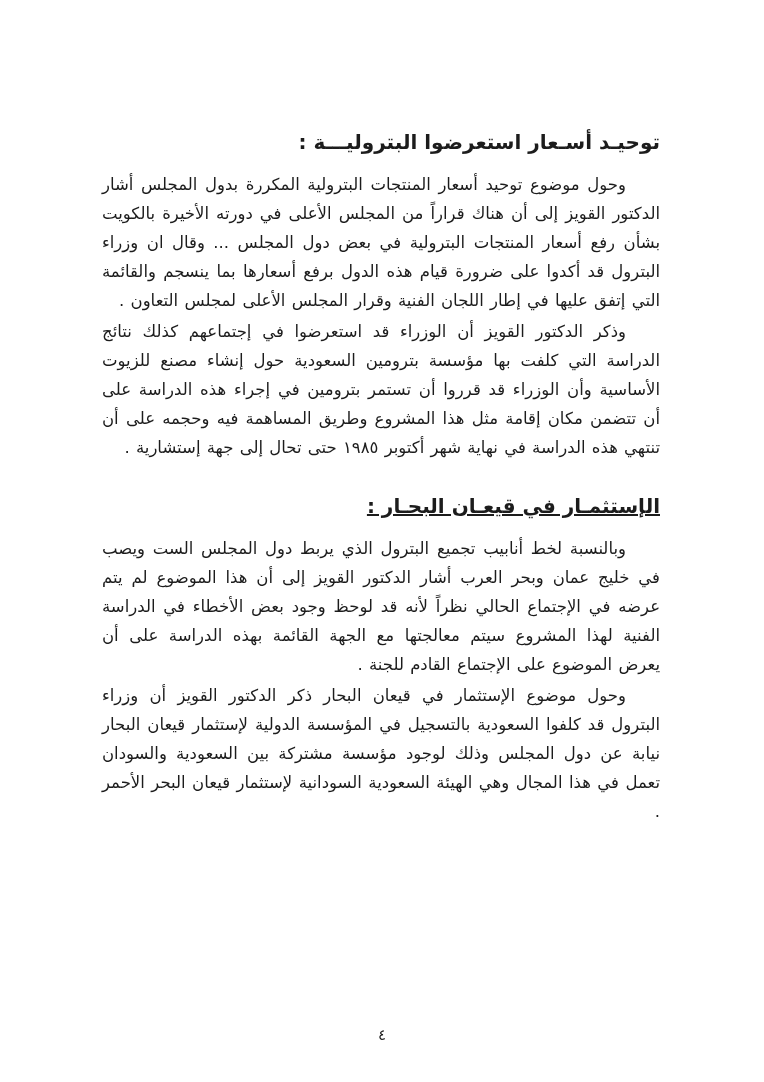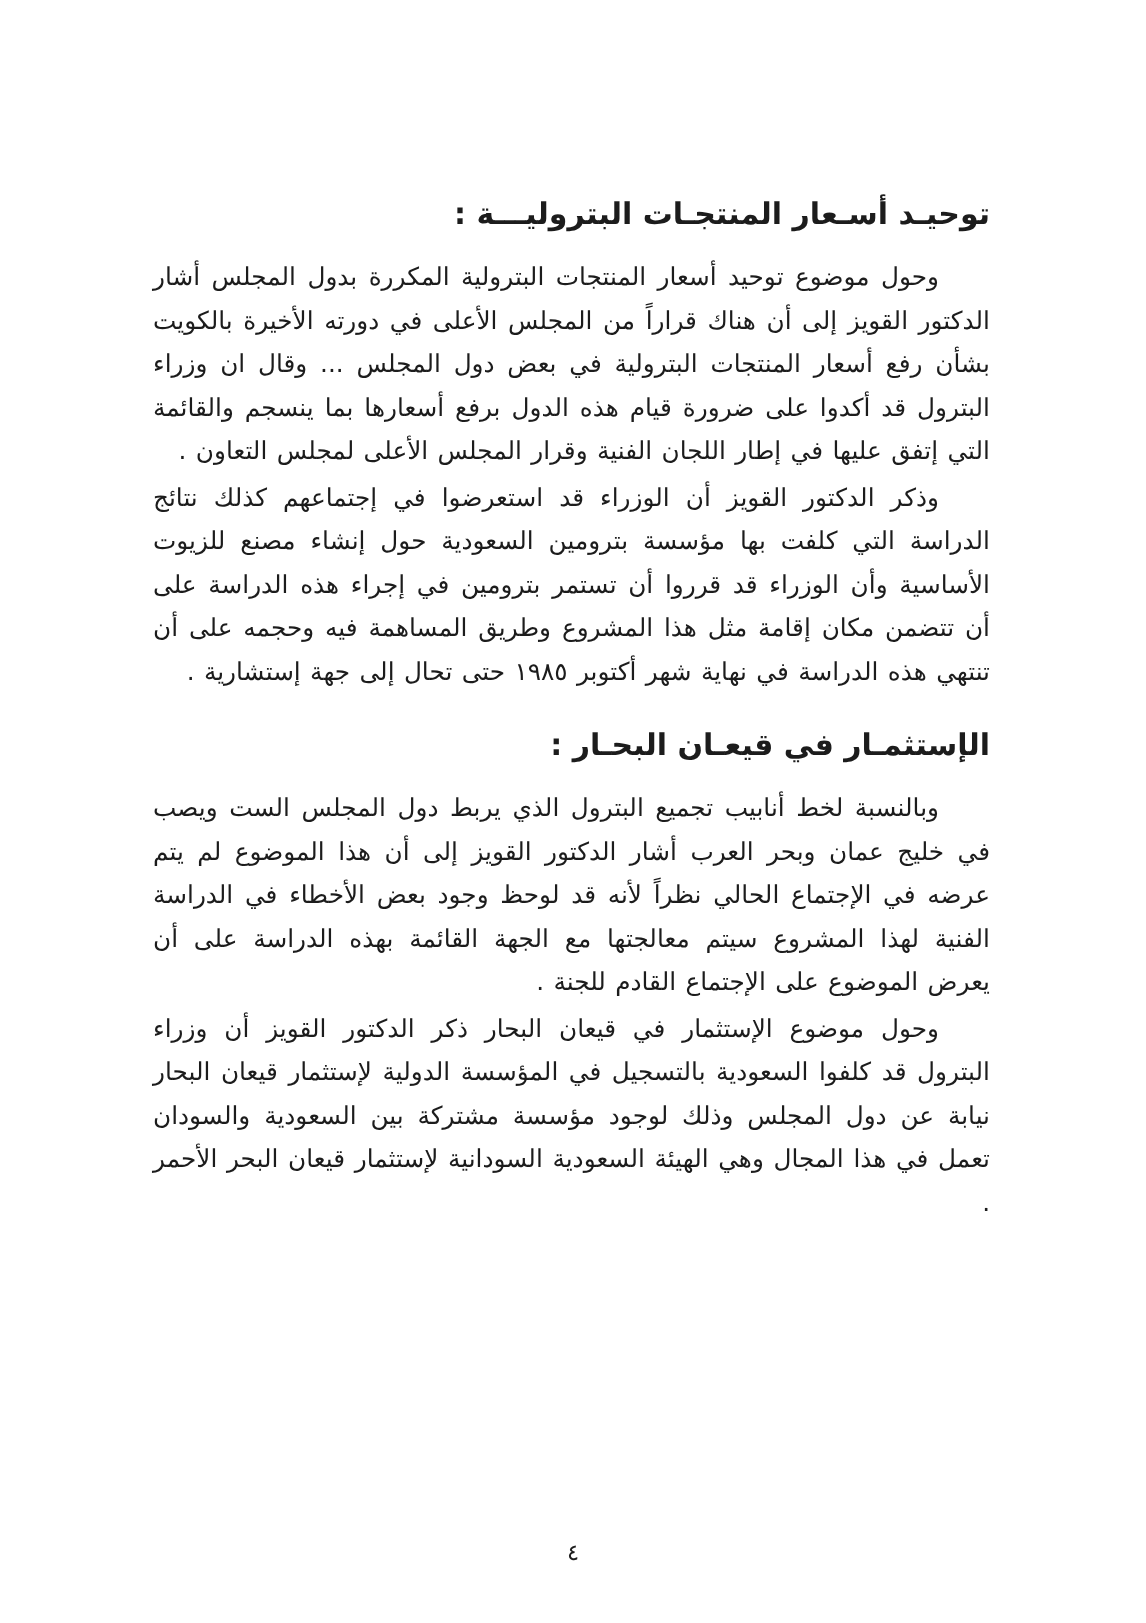--- a/index.html
+++ b/index.html
@@ -31,21 +31,22 @@
   }
   .heading {
     font-size: 20px;
     font-weight: bold;
     letter-spacing: 0.5px;
     margin: 0 0 14px 0;
     line-height: 1.4;
     text-align: right;
   }
   .heading.second {
-    margin-top: 20px;
+    margin-top: 30px;
+    text-decoration: underline;
   }
   .para {
     font-size: 16.5px;
     line-height: 29px;
     margin: 0 0 2px 0;
     text-indent: 34px;
     word-spacing: 1px;
   }
   .page-number {
     position: absolute;
@@ -56,21 +57,21 @@
     font-size: 15px;
     color: #1c1c1c;
   }
 </style>
 </head>
 <body>
 
 <div class="page">
   <div class="content">
 
-    <h2 class="heading">توحيـد أسـعار المنتجـات البتروليـــة :</h2>
+    <h2 class="heading">توحيـد أسـعار استعرضوا البتروليـــة :</h2>
 
     <p class="para">وحول موضوع توحيد أسعار المنتجات البترولية المكررة بدول المجلس أشار الدكتور القويز إلى أن هناك قراراً من المجلس الأعلى في دورته الأخيرة بالكويت بشأن رفع أسعار المنتجات البترولية في بعض دول المجلس ... وقال ان وزراء البترول قد أكدوا على ضرورة قيام هذه الدول برفع أسعارها بما ينسجم والقائمة التي إتفق عليها في إطار اللجان الفنية وقرار المجلس الأعلى لمجلس التعاون .</p>
 
 
     <p class="para">وذكر الدكتور القويز أن الوزراء قد استعرضوا في إجتماعهم كذلك نتائج الدراسة التي كلفت بها مؤسسة بترومين السعودية حول إنشاء مصنع للزيوت الأساسية وأن الوزراء قد قرروا أن تستمر بترومين في إجراء هذه الدراسة على أن تتضمن مكان إقامة مثل هذا المشروع وطريق المساهمة فيه وحجمه على أن تنتهي هذه الدراسة في نهاية شهر أكتوبر ١٩٨٥ حتى تحال إلى جهة إستشارية .</p>
 
     <h2 class="heading second">الإستثمـار في قيعـان البحـار :</h2>
 
     <p class="para">وبالنسبة لخط أنابيب تجميع البترول الذي يربط دول المجلس الست ويصب في خليج عمان وبحر العرب أشار الدكتور القويز إلى أن هذا الموضوع لم يتم عرضه في الإجتماع الحالي نظراً لأنه قد لوحظ وجود بعض الأخطاء في الدراسة الفنية لهذا المشروع سيتم معالجتها مع الجهة القائمة بهذه الدراسة على أن يعرض الموضوع على الإجتماع القادم للجنة .</p>
 

